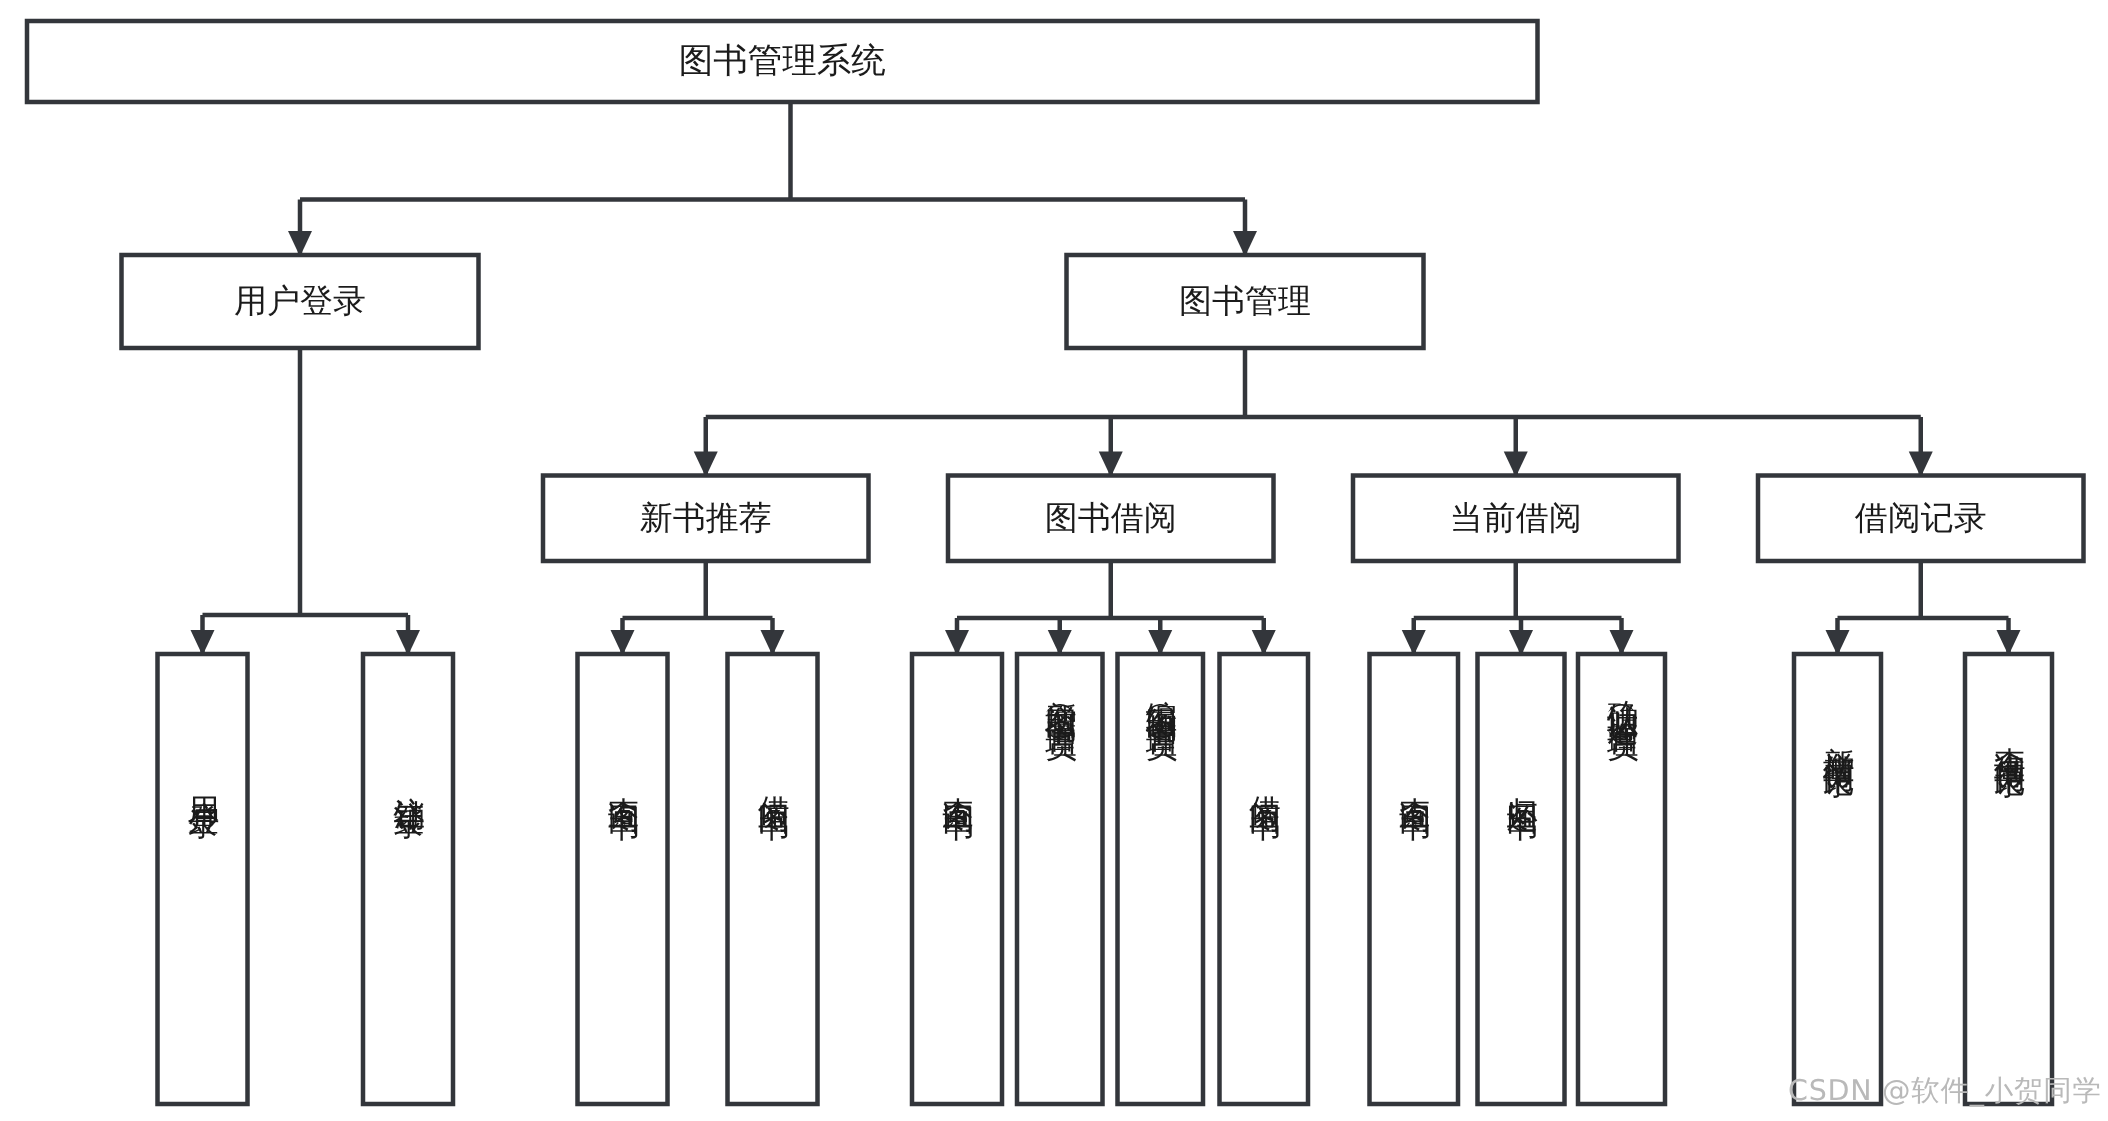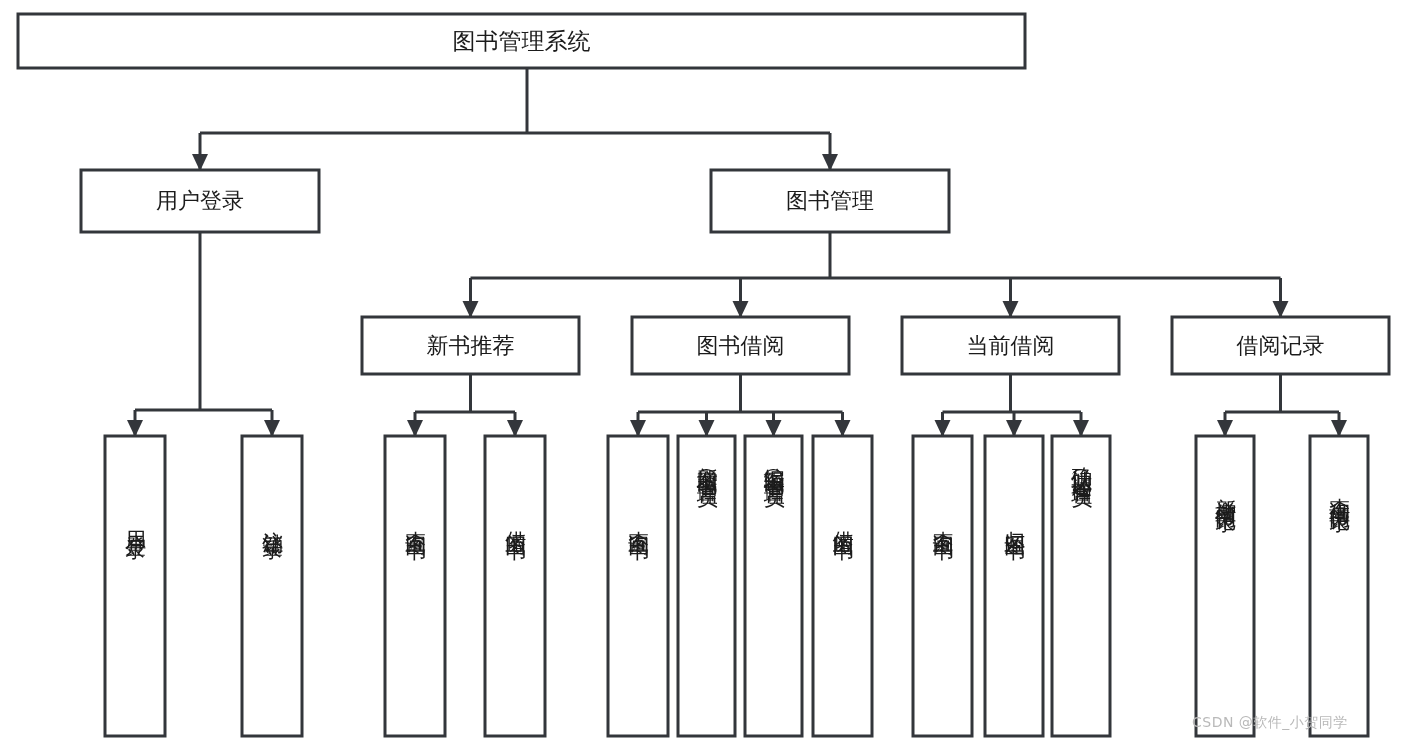--- a/index.html
+++ b/index.html
@@ -66,21 +66,21 @@
     font-family: "DejaVu Sans", "Liberation Sans", sans-serif;
     font-size: 21px;
     line-height: 1.12;
     letter-spacing: 3px;
     color: #1b1b1b;
     white-space: nowrap;
   }
   .watermark {
     position: absolute;
     font-family: "DejaVu Sans", "Liberation Sans", sans-serif;
-    font-size: 14px;
+    font-size: 19px;
     color: #b9b9b9;
     white-space: nowrap;
     letter-spacing: 0.5px;
   }
 </style>
 </head>
 <body>
 
 <div id="diagram-root">
   <svg class="diagram-canvas" viewBox="0 0 1405 747">

